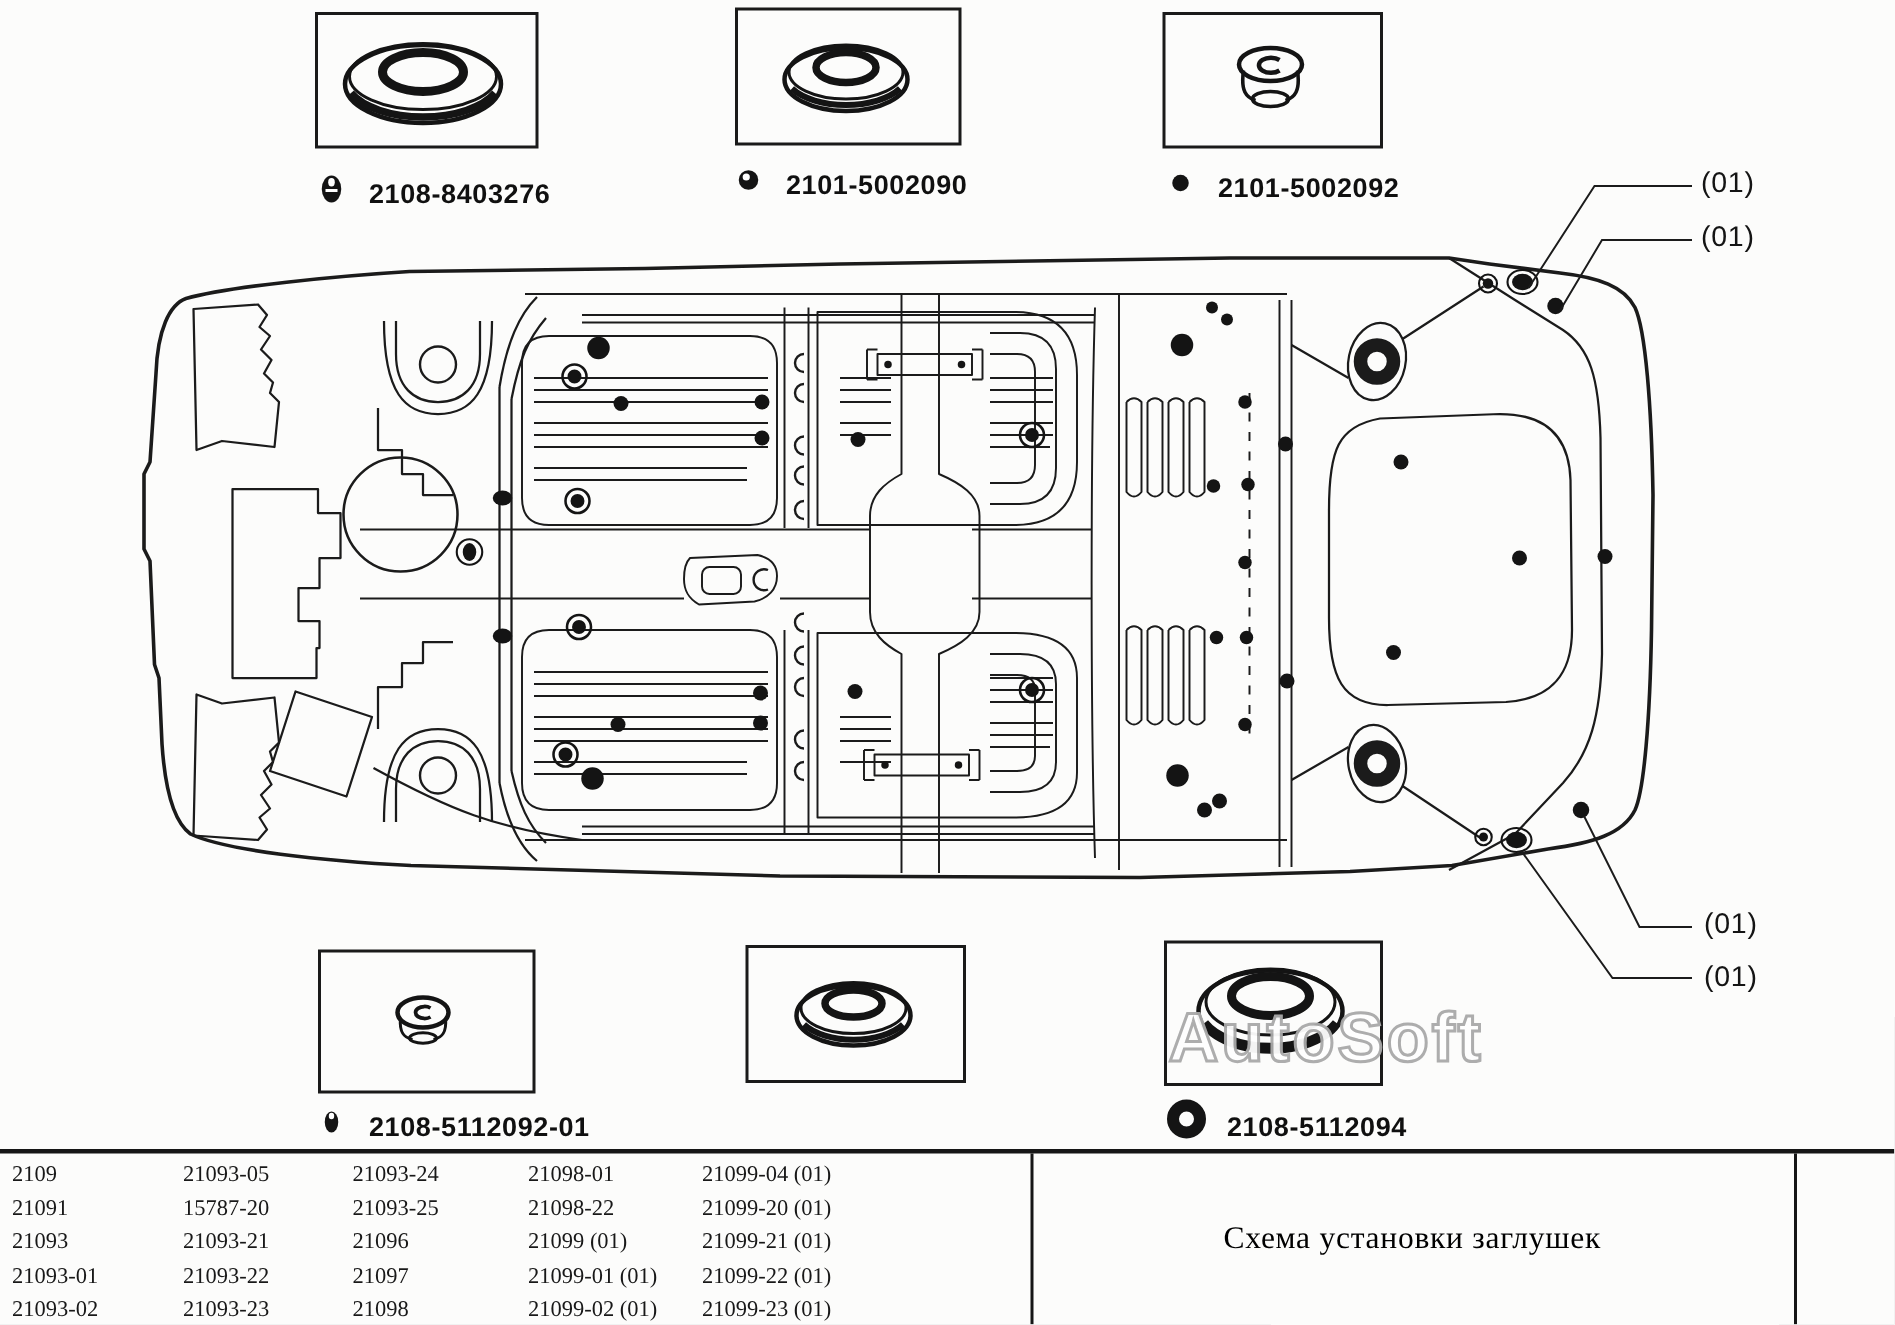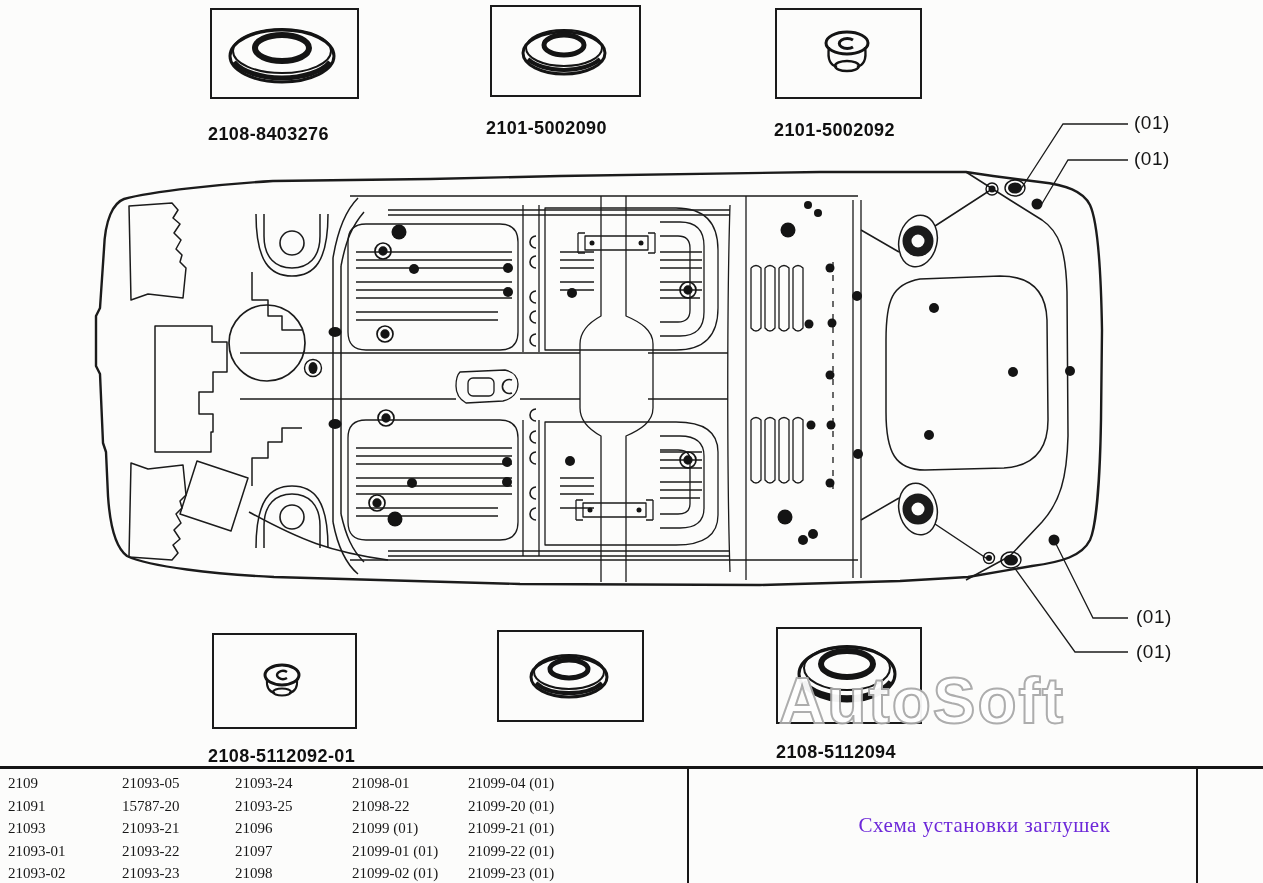--- a/index.html
+++ b/index.html
@@ -4,47 +4,47 @@
 <style>
   html,body{margin:0;padding:0;background:#e9e9e9;}
   .page{
     position:relative;width:1263px;height:883px;background:#fcfcfb;
     font-family:"Liberation Sans",sans-serif;color:#141414;overflow:hidden;
   }
   .diagram{position:absolute;left:0;top:0;z-index:1;}
   
   .pbox{position:absolute;border:2px solid #1a1a1a;background:#fcfcfb;z-index:2;}
   .pbox svg{display:block;}
-  .pcap{position:absolute;display:flex;align-items:flex-end;gap:12px;z-index:3;flex-direction:column;}
+  .pcap{position:absolute;display:flex;align-items:flex-end;gap:12px;z-index:3;}
   .pcap .plabel{
     font-size:18px;font-weight:700;letter-spacing:.4px;color:#101010;white-space:nowrap;
   }
   
   .callout{
     position:absolute;font-size:19px;color:#141414;letter-spacing:.5px;z-index:3;white-space:nowrap;
   }
   
   .watermark{
     position:absolute;left:779px;top:664px;z-index:6;
-    font-size:64px;font-weight:700;letter-spacing:2px;
+    font-size:46px;font-weight:700;letter-spacing:2px;
     color:#ffffff;-webkit-text-stroke:2px #a9a9a9;opacity:.95;
   }
   
   .t-topline{position:absolute;left:0;top:766px;width:1263px;height:3px;background:#161616;z-index:4;}
   .vline{position:absolute;top:769px;height:114px;width:2px;background:#161616;z-index:4;}
   .t-col{position:absolute;display:flex;flex-direction:column;z-index:4;}
   .t-cell{
     height:22.6px;line-height:22.6px;font-family:"Liberation Serif",serif;
     font-size:15px;color:#181818;white-space:nowrap;
   }
   .t-col.c6 .t-cell{height:21.6px;line-height:21.6px;}
   .t-title{
     position:absolute;left:687px;top:769px;width:509px;height:112px;z-index:4;
     display:flex;align-items:center;justify-content:center;
-    font-family:"Liberation Serif",serif;font-size:21px;color:#6d28d9;letter-spacing:.5px;margin-left:43px;
+    font-family:"Liberation Serif",serif;font-size:21px;color:#000000;letter-spacing:.5px;
   }
   .t-code{
     position:absolute;left:1196px;top:769px;width:67px;height:112px;z-index:4;
     display:flex;align-items:center;justify-content:center;
     font-family:"Liberation Serif",serif;font-size:20px;font-weight:700;color:#131313;
   }
 </style>
 </head>
 <body>
 

